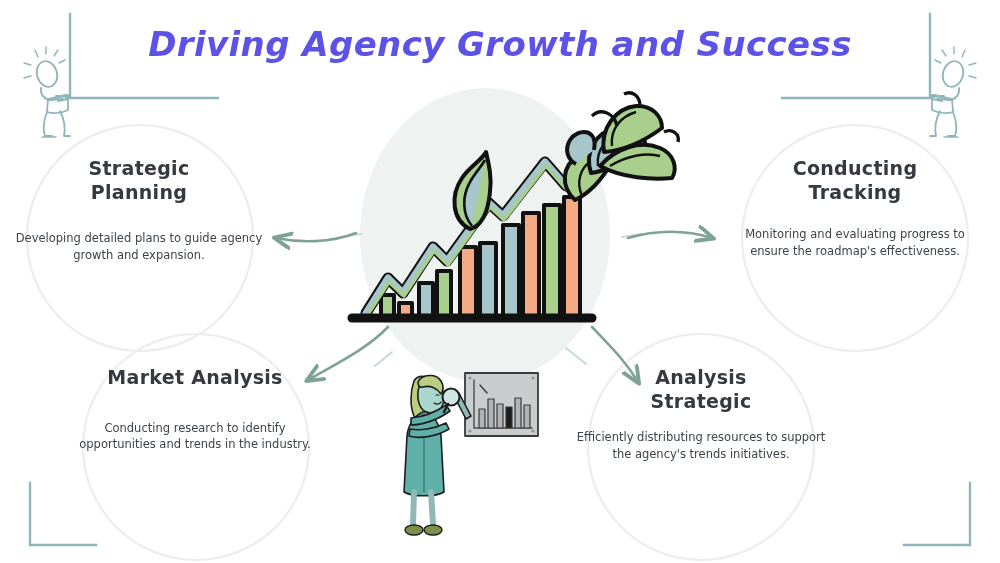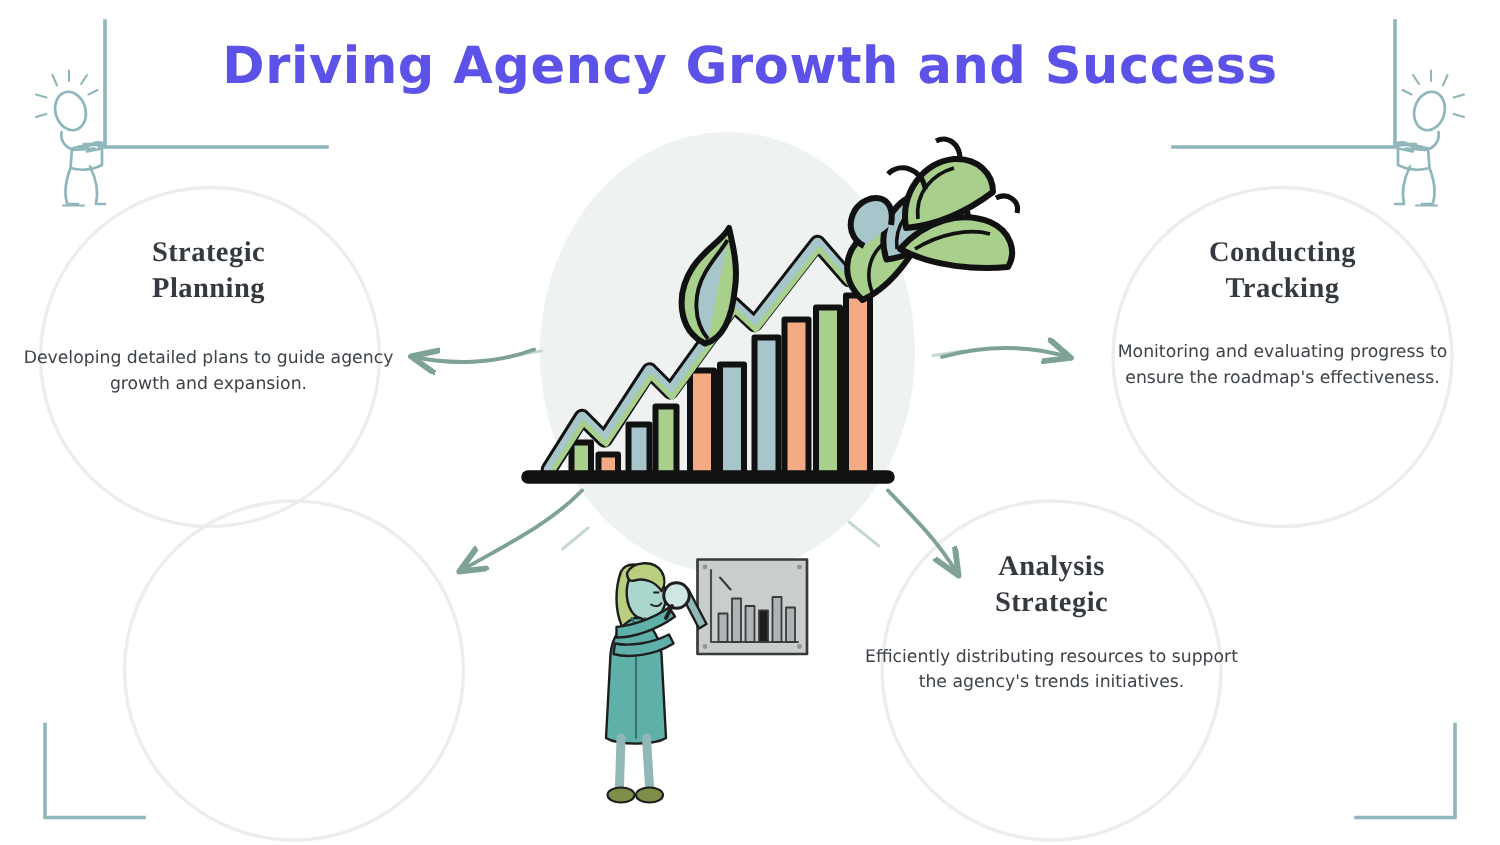--- a/index.html
+++ b/index.html
@@ -11,27 +11,28 @@
   #stage{position:absolute;inset:0;width:1000px;height:563px;}
   .layer{position:absolute;left:0;top:0;width:1000px;height:563px;}
   svg.layer{pointer-events:none;}
 
   
   #page-title{
     position:absolute;left:0;top:24px;width:1000px;text-align:center;
     font-size:34px;font-weight:700;letter-spacing:.4px;
     color:#5c52e8;
     font-family:"DejaVu Sans","Liberation Sans",sans-serif;
+    font-style:italic;
   }
 
   
   .node{position:absolute;text-align:center;}
   .node .n-title{
     color:#343a40;font-weight:600;line-height:1.24;
-    font-size:19px;letter-spacing:.3px;font-family:Liberation Serif, serif;
+    font-size:19px;letter-spacing:.3px;
   }
   .node .n-desc{
     color:#3d4348;font-size:11.5px;line-height:1.45;margin-top:10px;
   }
 
   #node-strategic-planning{left:10px;top:157px;width:258px;}
   #node-strategic-planning .n-desc{margin-top:26px;}
 
   #node-performance-tracking{left:724px;top:157px;width:262px;}
   #node-performance-tracking .n-desc{margin-top:22px;}
@@ -265,20 +266,26 @@
   </div>
 
   <div class="node" id="node-performance-tracking">
     <div class="n-title">
       <div>Conducting</div>
       <div>Tracking</div>
     </div>
     <div class="n-desc">Monitoring and evaluating progress to ensure the roadmap's effectiveness.</div>
   </div>
 
+  <div class="node" id="node-market-analysis">
+    <div class="n-title">
+      <div>Market Analysis</div>
+    </div>
+    <div class="n-desc">Conducting research to identify opportunities and trends in the industry.</div>
+  </div>
 
   <div class="node" id="node-resource-allocation">
     <div class="n-title">
       <div>Analysis</div>
       <div>Strategic</div>
     </div>
     <div class="n-desc">Efficiently distributing resources to support the agency's trends initiatives.</div>
   </div>
 
 </div>

